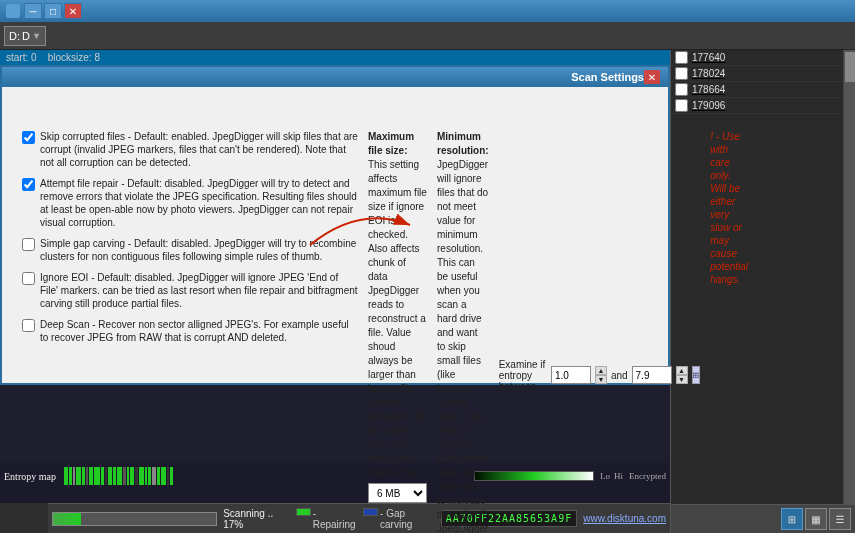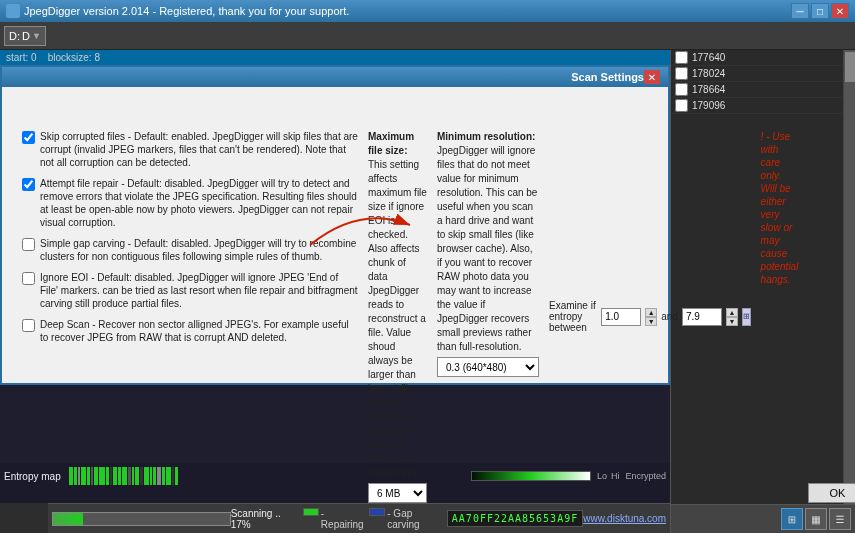--- a/index.html
+++ b/index.html
@@ -252,31 +252,32 @@
       height: 100%;
       z-index: 0;
     }
 
     
     .entropy-map-area {
       background: #1a1a2a;
       height: 40px;
       position: relative;
       overflow: hidden;
+      font-family: Liberation Serif, serif;
     }
 
     
     .status-bar {
       height: 30px;
       background: #3a3a3a;
       border-top: 1px solid #555;
       display: flex;
       align-items: center;
       padding: 0 4px;
-      gap: 0;
+      gap: 6px;
       margin-left: 48px;
     }
     .progress-outer {
       width: 180px;
       height: 14px;
       background: #555;
       border: 1px solid #888;
       position: relative;
       overflow: hidden;
     }
@@ -390,21 +391,20 @@
       top: 130px; left: 300px;
       z-index: 20;
       pointer-events: none;
     }
   </style>
 </head>
 <body>
 
 <div class="title-bar">
   <div class="title-bar-icon"></div>
-  <span class="title-bar-title">JpegDigger version 2.014 - Registered, thank you for your support.</span>
   <div class="title-bar-buttons">
     <div class="tb-btn">─</div>
     <div class="tb-btn">□</div>
     <div class="tb-btn close">✕</div>
   </div>
 </div>
 
 <div class="main-window">
 
   <div class="toolbar">
@@ -482,28 +482,20 @@
                     <option>8 MB</option>
                     <option>16 MB</option>
                     <option>32 MB</option>
                   </select>
                 </div>
               </div>
 
               <div class="right-block">
                 <div>
                   <strong>Minimum resolution:</strong> JpegDigger will ignore files that do not meet value for minimum resolution. This can be useful when you scan a hard drive and want to skip small files (like browser cache). Also, if you want to recover RAW photo data you may want to increase the value if JpegDigger recovers small previews rather than full-resolution.
-                </div>
-                <div class="select-row">
-                  <select class="select-control">
-                    <option>0.1 (320*240)</option>
-                    <option selected="">0.3 (640*480)</option>
-                    <option>1.0 (1024*768)</option>
-                    <option>2.0 (1600*1200)</option>
-                  </select>
                 </div>
               </div>
 
               <div class="entropy-row">
                 <span>Examine if entropy between</span>
                 <input type="text" class="entropy-input" value="1.0" style="">
                 <div class="spinner-btn">
                   <div class="spin-up">▲</div>
                   <div class="spin-down">▼</div>
                 </div>
@@ -594,21 +586,21 @@
         </div>
 
         <div class="hex-display">AA70FF22AA85653A9F</div>
 
         <span class="disk-tuna-link">www.disktuna.com</span>
       </div>
 
     </div>
 
     <div class="right-sidebar">
-      <div style="display:flex; flex:1; overflow:hidden;">
+      <div style="display:flex; flex:1; overflow:hidden;text-decoration:underline;">
         <div class="sidebar-list">
           <div class="sidebar-list-item">
             <input type="checkbox" style="">
             <span>177640</span>
           </div>
           <div class="sidebar-list-item">
             <input type="checkbox" style="">
             <span>178024</span>
           </div>
           <div class="sidebar-list-item">

